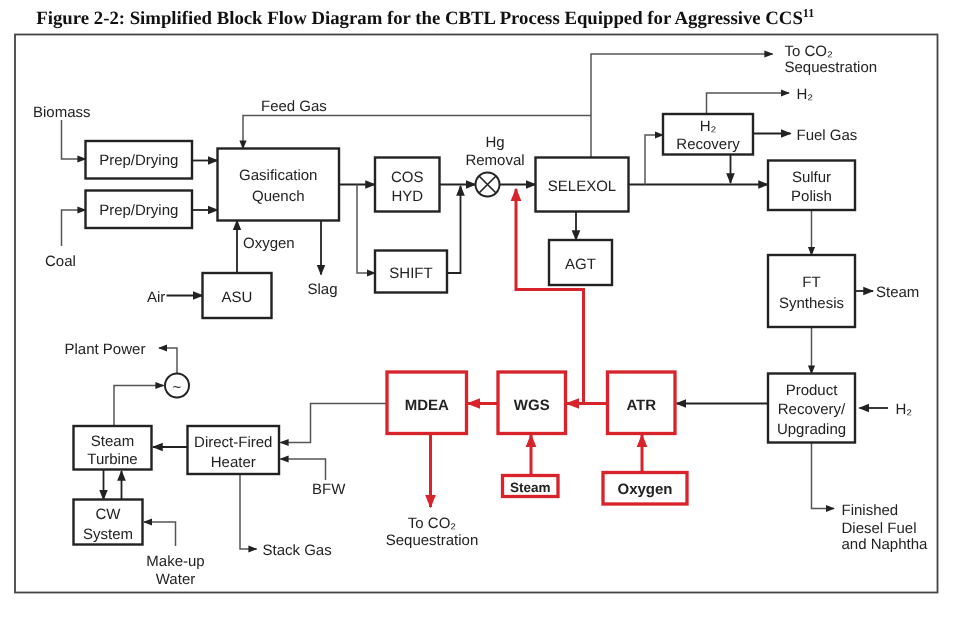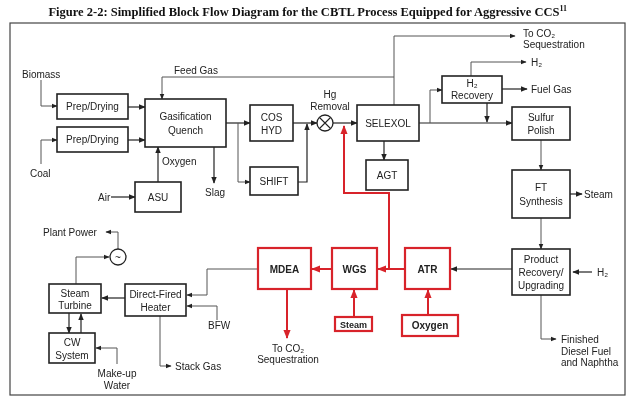--- a/index.html
+++ b/index.html
@@ -1,17 +1,17 @@
 <!DOCTYPE html>
 <html><head>
 <meta charset="utf-8">
 <style>
   html, body { margin:0; padding:0; background:#ffffff; }
   body { width:640px; height:413px; position:relative; overflow:hidden; font-family:"Liberation Sans", sans-serif; }
-  #title { position:absolute; left:0; top:4px; width:567px; text-align:right; font-family:"Liberation Serif", serif; font-weight:bold; font-size:12.5px; color:#111; }
+  #title { position:absolute; left:0; top:4px; width:567px; text-align:center; font-family:"Liberation Serif", serif; font-weight:bold; font-size:12.5px; color:#111; }
   #title sup { font-size:8px; }
   svg { position:absolute; left:0; top:0; }
   .box { fill:#fff; stroke:#222; stroke-width:1.6; }
   .rbox { fill:#fff; stroke:#d8232a; stroke-width:2.2; }
   .ln { fill:none; stroke:#555; stroke-width:1; }
   .lnd { fill:none; stroke:#222; stroke-width:1.2; }
   .rl { fill:none; stroke:#d8232a; stroke-width:2; }
   .t { font-family:"Liberation Sans", sans-serif; font-size:10px; fill:#222; }
   .tb { font-family:"Liberation Sans", sans-serif; font-size:10px; font-weight:bold; fill:#222; }
   .frame { fill:none; stroke:#444; stroke-width:1.2; }

